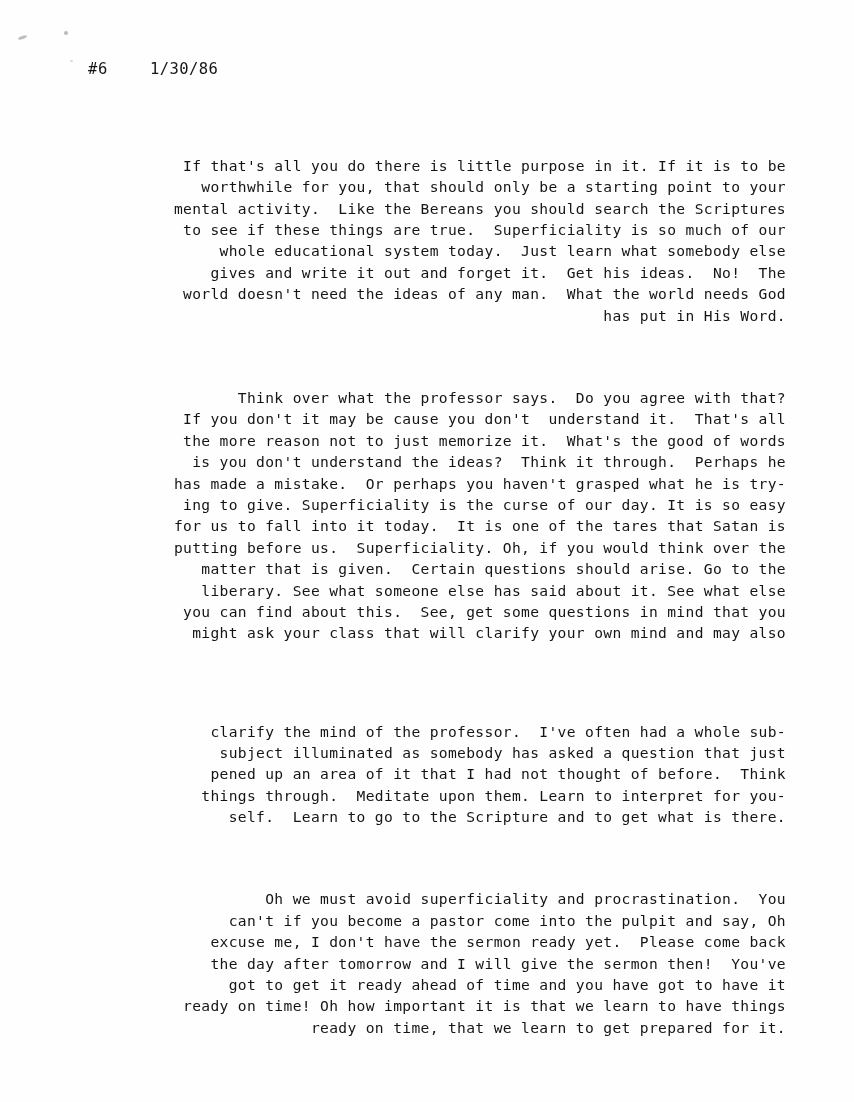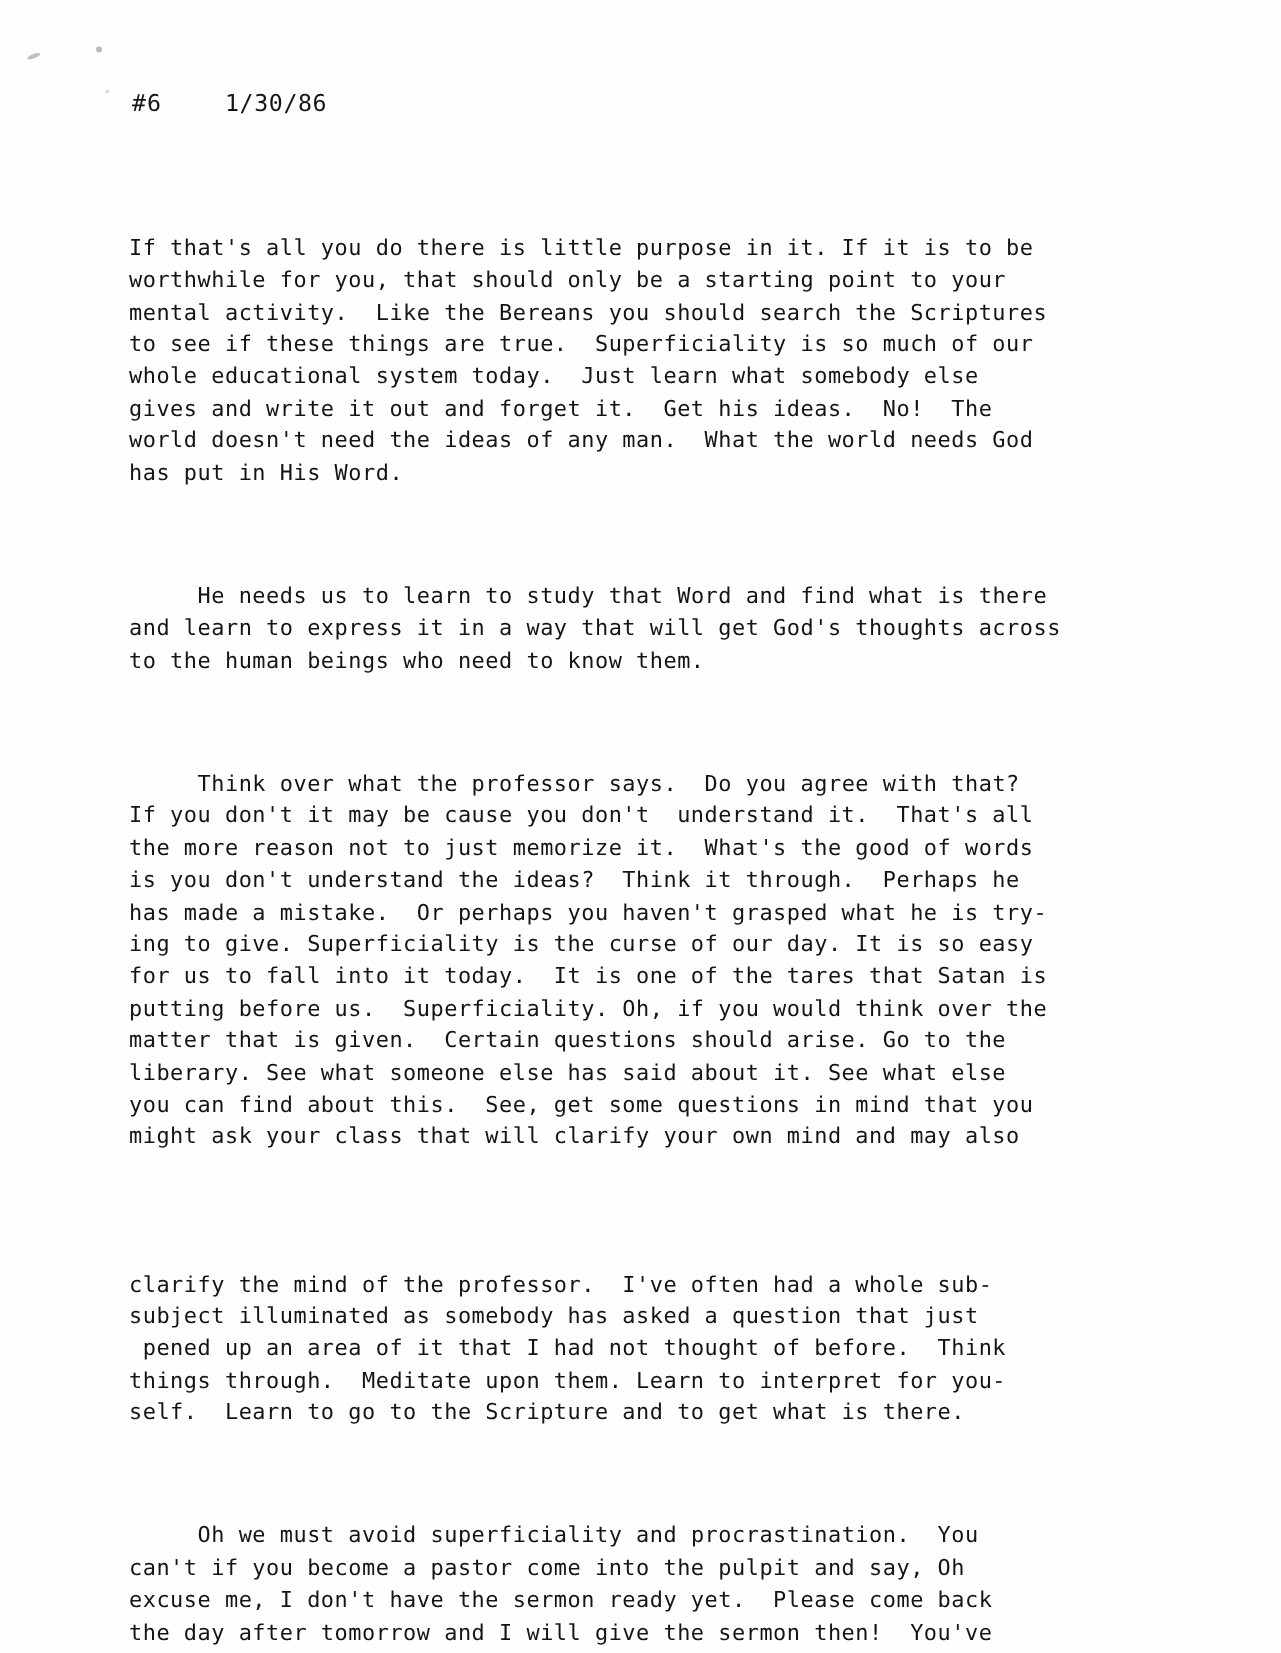--- a/index.html
+++ b/index.html
@@ -53,20 +53,21 @@
     width: 700px;
     font-size: 14.6px;
     line-height: 21.4px;
     letter-spacing: 0.35px;
     color: #141414;
     white-space: pre-wrap;
   }
   .para {
     margin: 0 0 18px 0;
     white-space: pre-wrap;
+    text-align: right;
   }
   .para.tight { margin-bottom: 16px; }
   .para.cont { margin-top: 18px; }
 </style>
 </head>
 <body>
 
 <div class="page">
 
   <span class="speck s1"></span>
@@ -80,23 +81,20 @@
 
   <div class="body-text">
     <p class="para">If that's all you do there is little purpose in it. If it is to be
 worthwhile for you, that should only be a starting point to your
 mental activity.  Like the Bereans you should search the Scriptures
 to see if these things are true.  Superficiality is so much of our
 whole educational system today.  Just learn what somebody else
 gives and write it out and forget it.  Get his ideas.  No!  The
 world doesn't need the ideas of any man.  What the world needs God
 has put in His Word.</p>
-    <p class="para">     He needs us to learn to study that Word and find what is there
-and learn to express it in a way that will get God's thoughts across
-to the human beings who need to know them.</p>
     <p class="para tight">     Think over what the professor says.  Do you agree with that?
 If you don't it may be cause you don't  understand it.  That's all
 the more reason not to just memorize it.  What's the good of words
 is you don't understand the ideas?  Think it through.  Perhaps he
 has made a mistake.  Or perhaps you haven't grasped what he is try-
 ing to give. Superficiality is the curse of our day. It is so easy
 for us to fall into it today.  It is one of the tares that Satan is
 putting before us.  Superficiality. Oh, if you would think over the
 matter that is given.  Certain questions should arise. Go to the
 liberary. See what someone else has said about it. See what else

